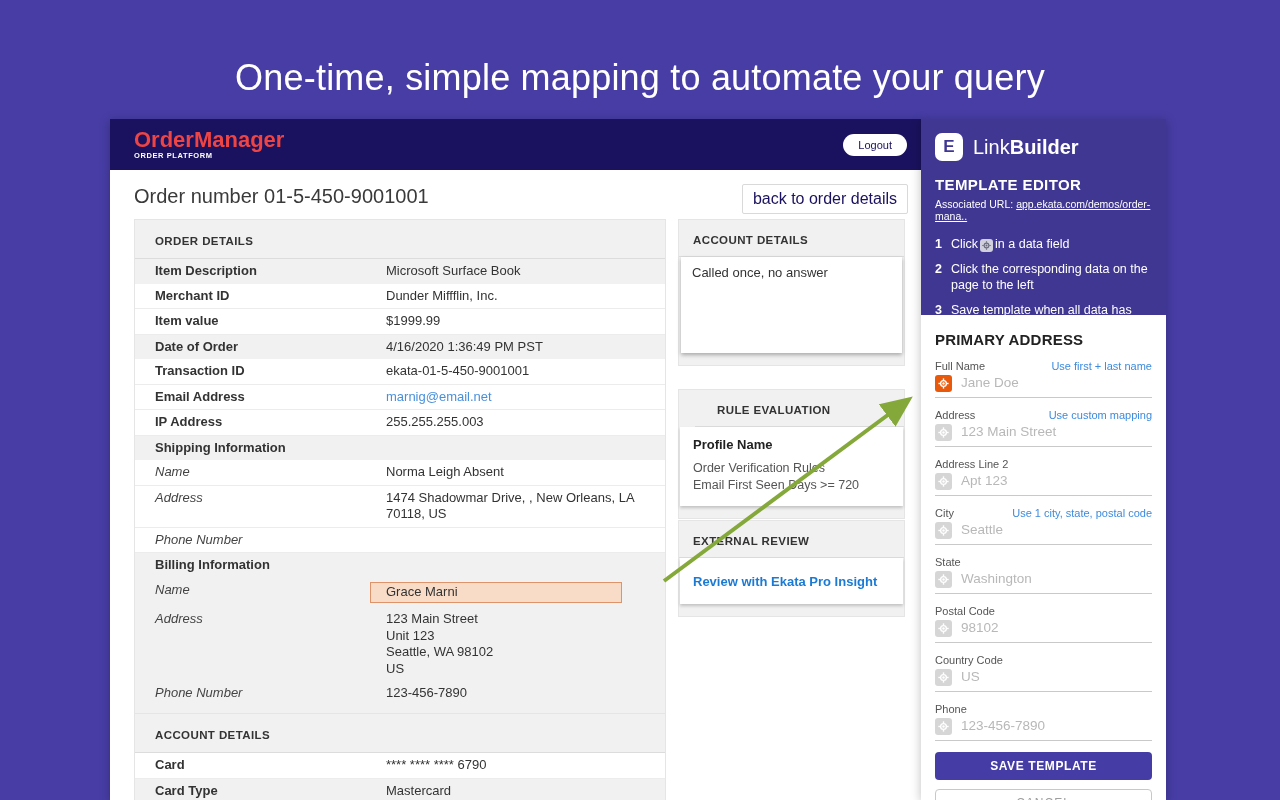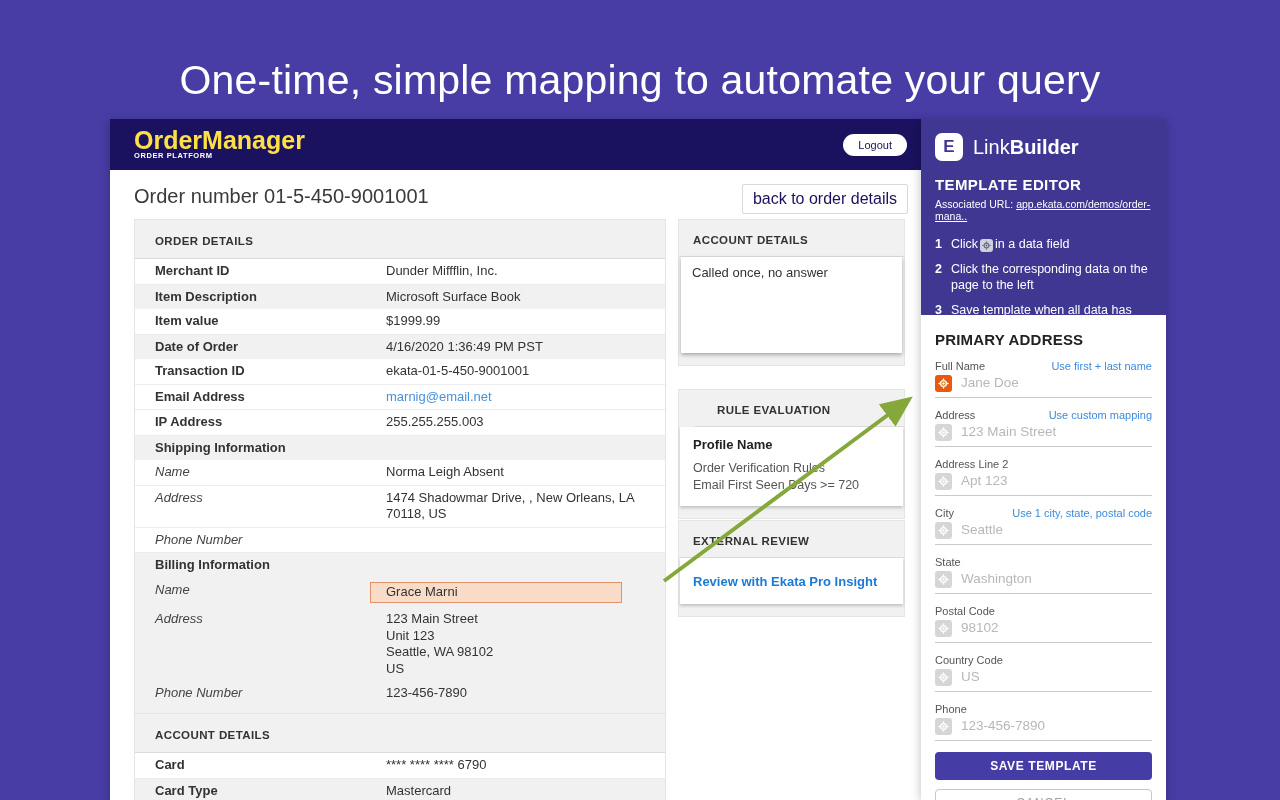--- a/index.html
+++ b/index.html
@@ -1,25 +1,25 @@
 <!DOCTYPE html>
 <html><head>
 <meta charset="utf-8">
 <style>
   html,body{margin:0;padding:0;}
   .stage{position:relative;width:1280px;height:800px;background:#473DA5;overflow:hidden;
          font-family:"Liberation Sans", sans-serif;}
   .headline{position:absolute;top:57px;left:0;width:1280px;text-align:center;color:#fff;
-            font-size:41px;font-weight:500;letter-spacing:.2px;}
+            font-size:36px;font-weight:500;letter-spacing:.2px;}
   
   .app{position:absolute;left:110px;top:119px;width:811px;height:681px;background:#fff;
        box-shadow:0 2px 10px rgba(0,0,0,.25);}
   .app-header{position:absolute;left:0;top:0;width:100%;height:51px;background:#1A125E;
               box-sizing:border-box;display:flex;align-items:center;padding:0 14px 0 24px;}
-  .brand-title{color:#fde047;font-size:25px;font-weight:bold;line-height:20px;}
+  .brand-title{color:#ef4444;font-size:22px;font-weight:bold;line-height:20px;}
   .brand-sub{color:#fff;font-size:7.5px;font-weight:bold;letter-spacing:.6px;margin-top:1px;}
   .logout-btn{margin-left:auto;background:#fff;color:#1A125E;font-size:11px;border:none;
               border-radius:11px;padding:5px 15px;cursor:pointer;font-family:inherit;}
   .page-title{position:absolute;left:24px;top:66px;font-size:20px;color:#3a3a3a;}
   .back-btn{position:absolute;right:13px;top:65px;background:#fff;border:1px solid #d9d9d9;
             border-radius:2px;color:#1A125E;font-size:16px;padding:5px 10px;cursor:pointer;
             font-family:inherit;}
   
   .card{position:absolute;background:#f1f1f1;border:1px solid #e5e5e5;box-sizing:border-box;}
   .card-hd{font-size:11.5px;font-weight:bold;color:#333;letter-spacing:.4px;
@@ -101,27 +101,27 @@
       </div>
       <button class="logout-btn">Logout</button>
     </div>
 
     <div class="page-title">Order number 01-5-450-9001001</div>
     <button class="back-btn">back to order details</button>
 
     <div class="card" style="left:24px;top:100px;width:532px;">
       <div class="card-hd">ORDER DETAILS</div>
 
+      <div class="row">
+        <div class="lbl b">Item Description</div>
+        <div class="val">Microsoft Surface Book</div>
+      </div>
       <div class="row w">
         <div class="lbl b">Merchant ID</div>
         <div class="val">Dunder Miffflin, Inc.</div>
-      </div>
-      <div class="row">
-        <div class="lbl b">Item Description</div>
-        <div class="val">Microsoft Surface Book</div>
       </div>
       <div class="row w">
         <div class="lbl b">Item value</div>
         <div class="val">$1999.99</div>
       </div>
       <div class="row">
         <div class="lbl b">Date of Order</div>
         <div class="val">4/16/2020 1:36:49 PM PST</div>
       </div>
       <div class="row w">

